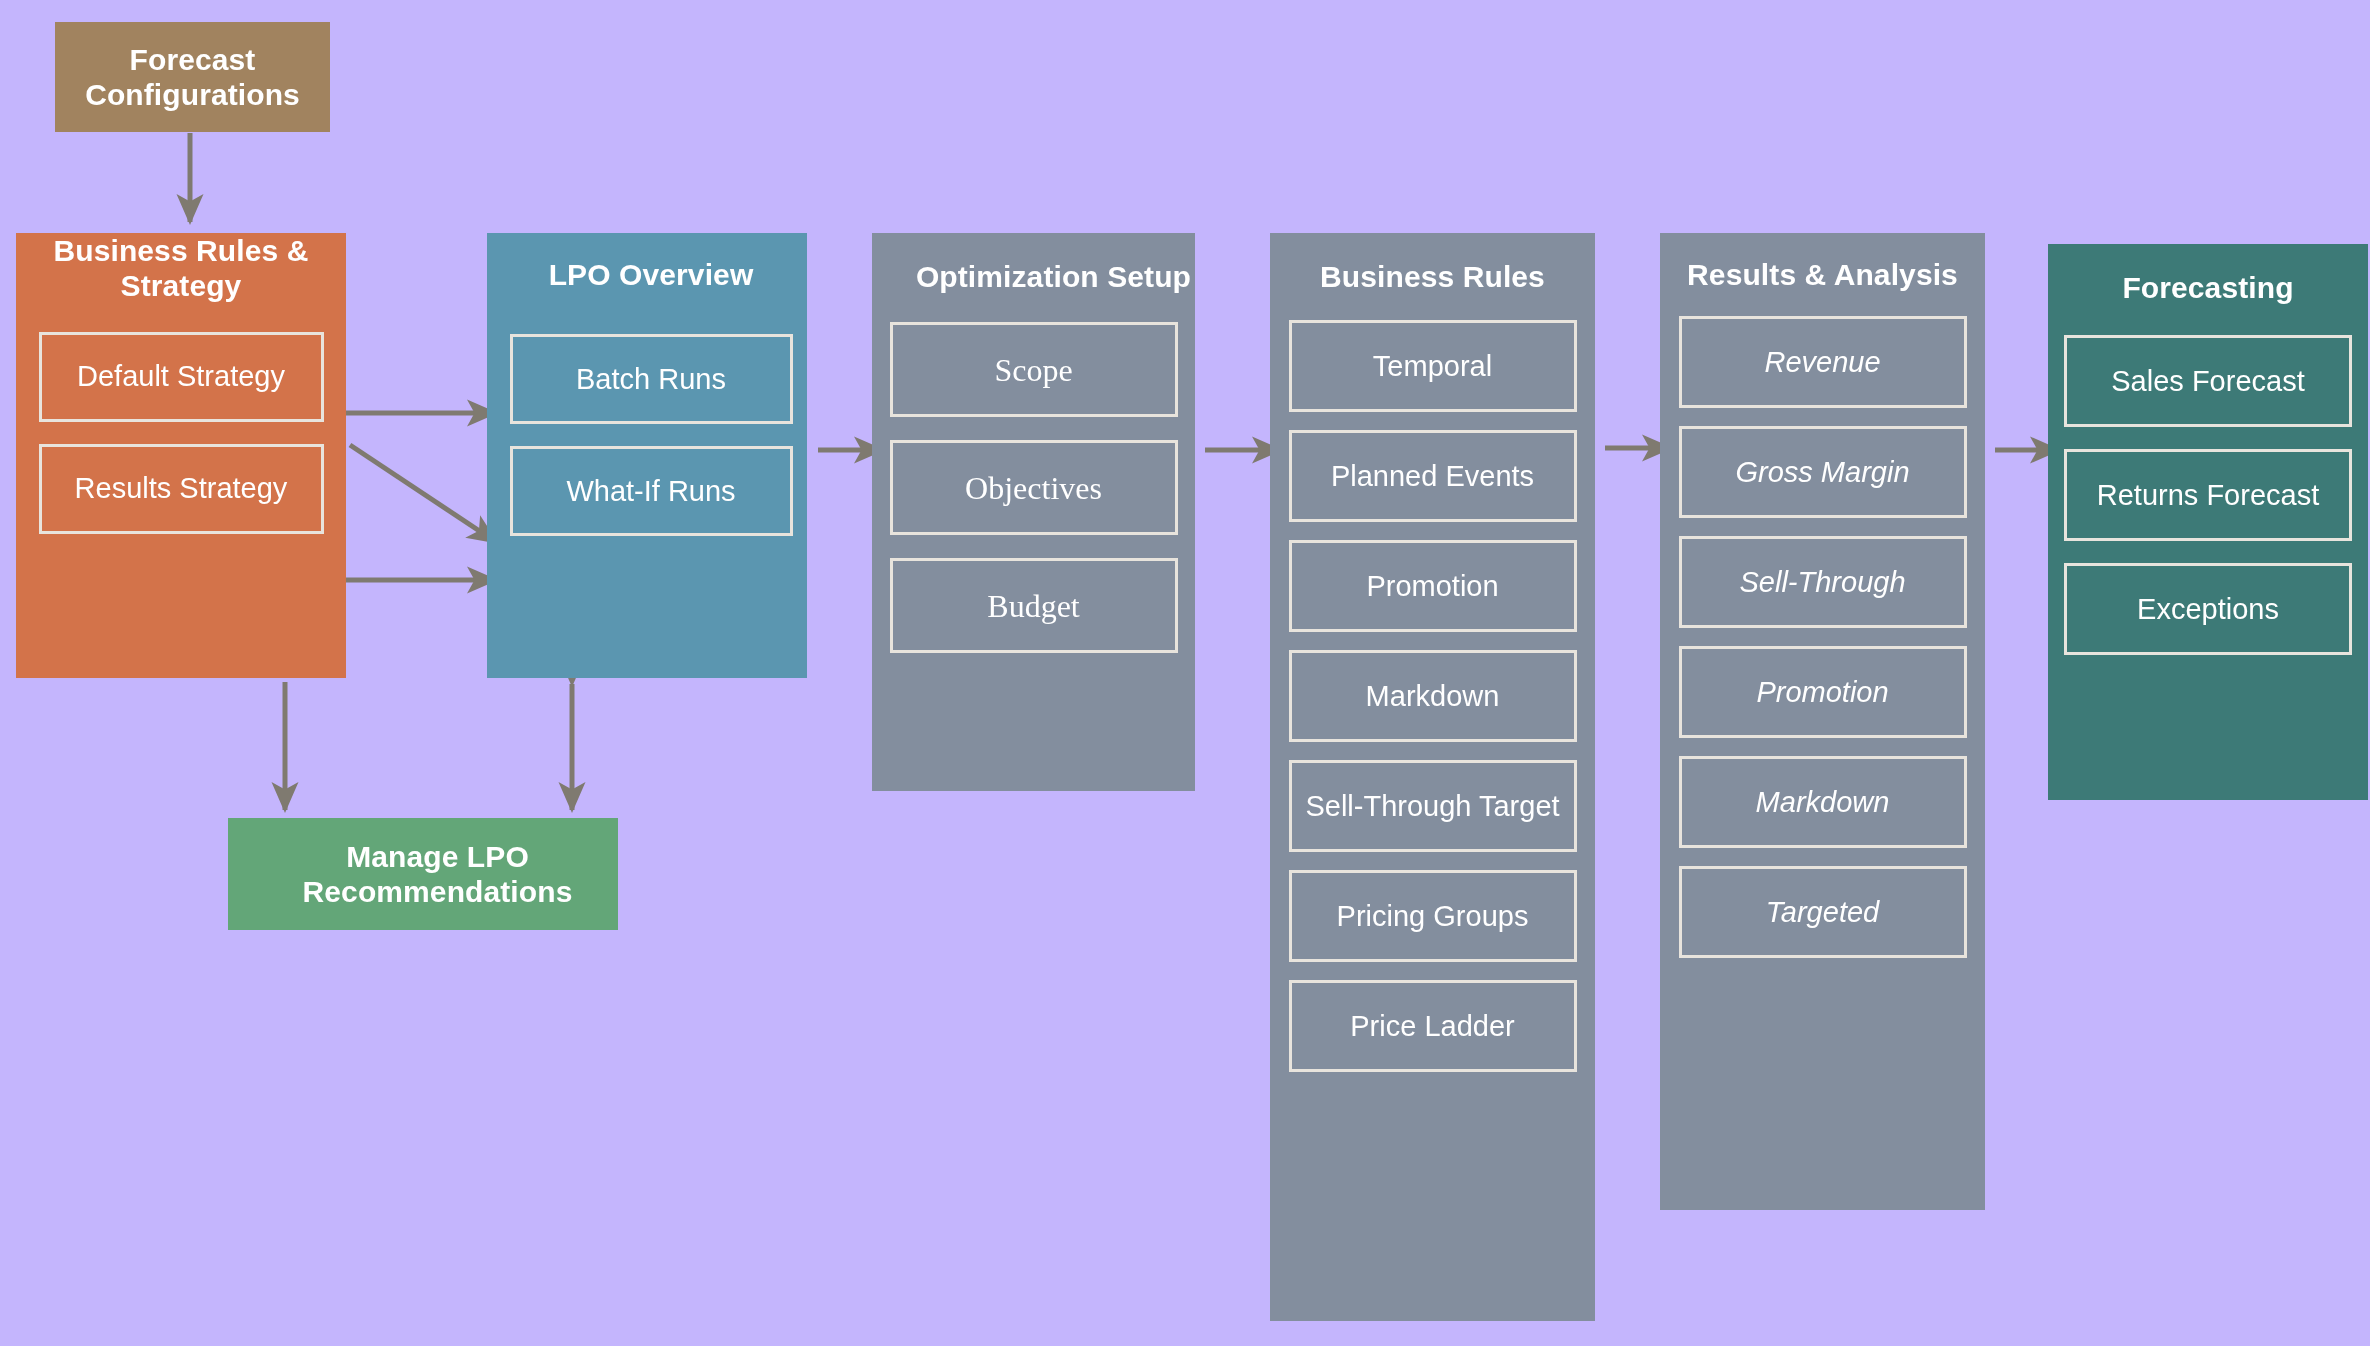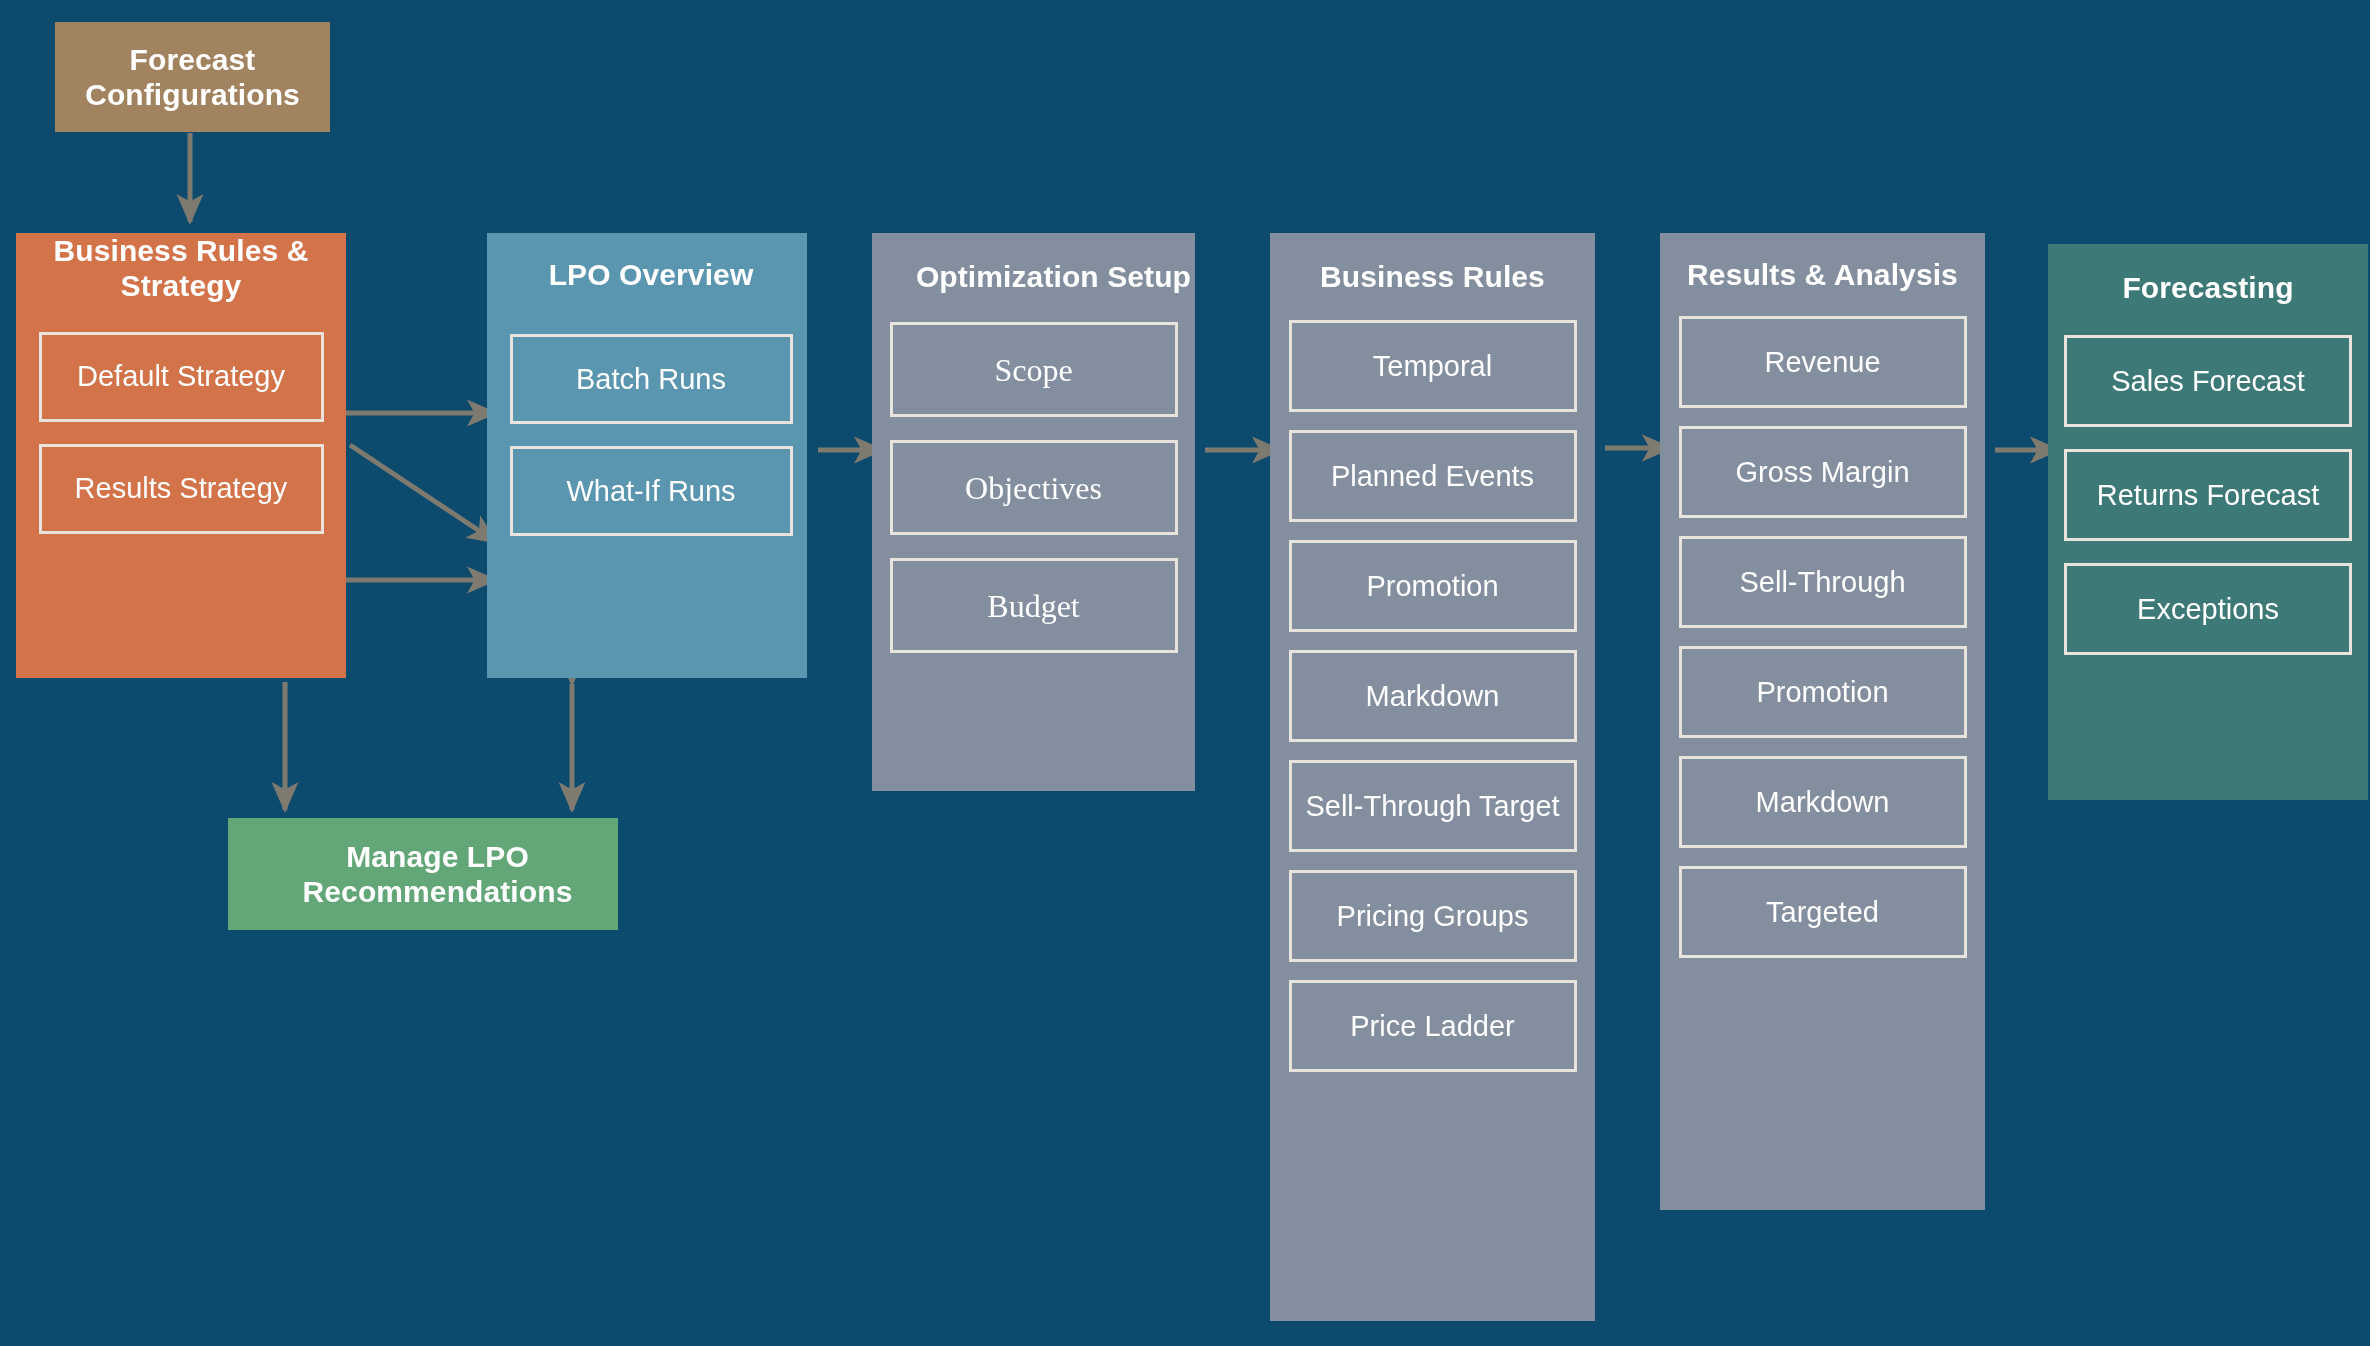--- a/index.html
+++ b/index.html
@@ -10,21 +10,21 @@
   body {
     width: 2378px;
     height: 1346px;
     font-family: "Liberation Sans", sans-serif;
     overflow: hidden;
   }
   #canvas {
     position: relative;
     width: 2370px;
     height: 1346px;
-    background: #0c4a6e;
+    background: #c4b5fd;
   }
   svg.edges {
     position: absolute;
     left: 0; top: 0;
     width: 2378px;
     height: 1346px;
     pointer-events: none;
     z-index: 5;
   }
   .node {
@@ -119,20 +119,21 @@
   
   #results-analysis {
     left: 1660px; top: 233px; width: 325px; height: 977px;
     background: #838e9e;
     padding-top: 24px;
   }
   #results-analysis .node-title { font-size: 30px; margin-bottom: 24px; }
   #results-analysis .sub {
     width: 288px; height: 92px; margin: 0 auto 18px auto;
     font-size: 29px;
+    font-style: italic;
   }
 
   
   #forecasting {
     left: 2048px; top: 244px; width: 320px; height: 556px;
     background: #3d7a77;
     padding-top: 26px;
   }
   #forecasting .node-title { font-size: 30px; margin-bottom: 30px; }
   #forecasting .sub {

